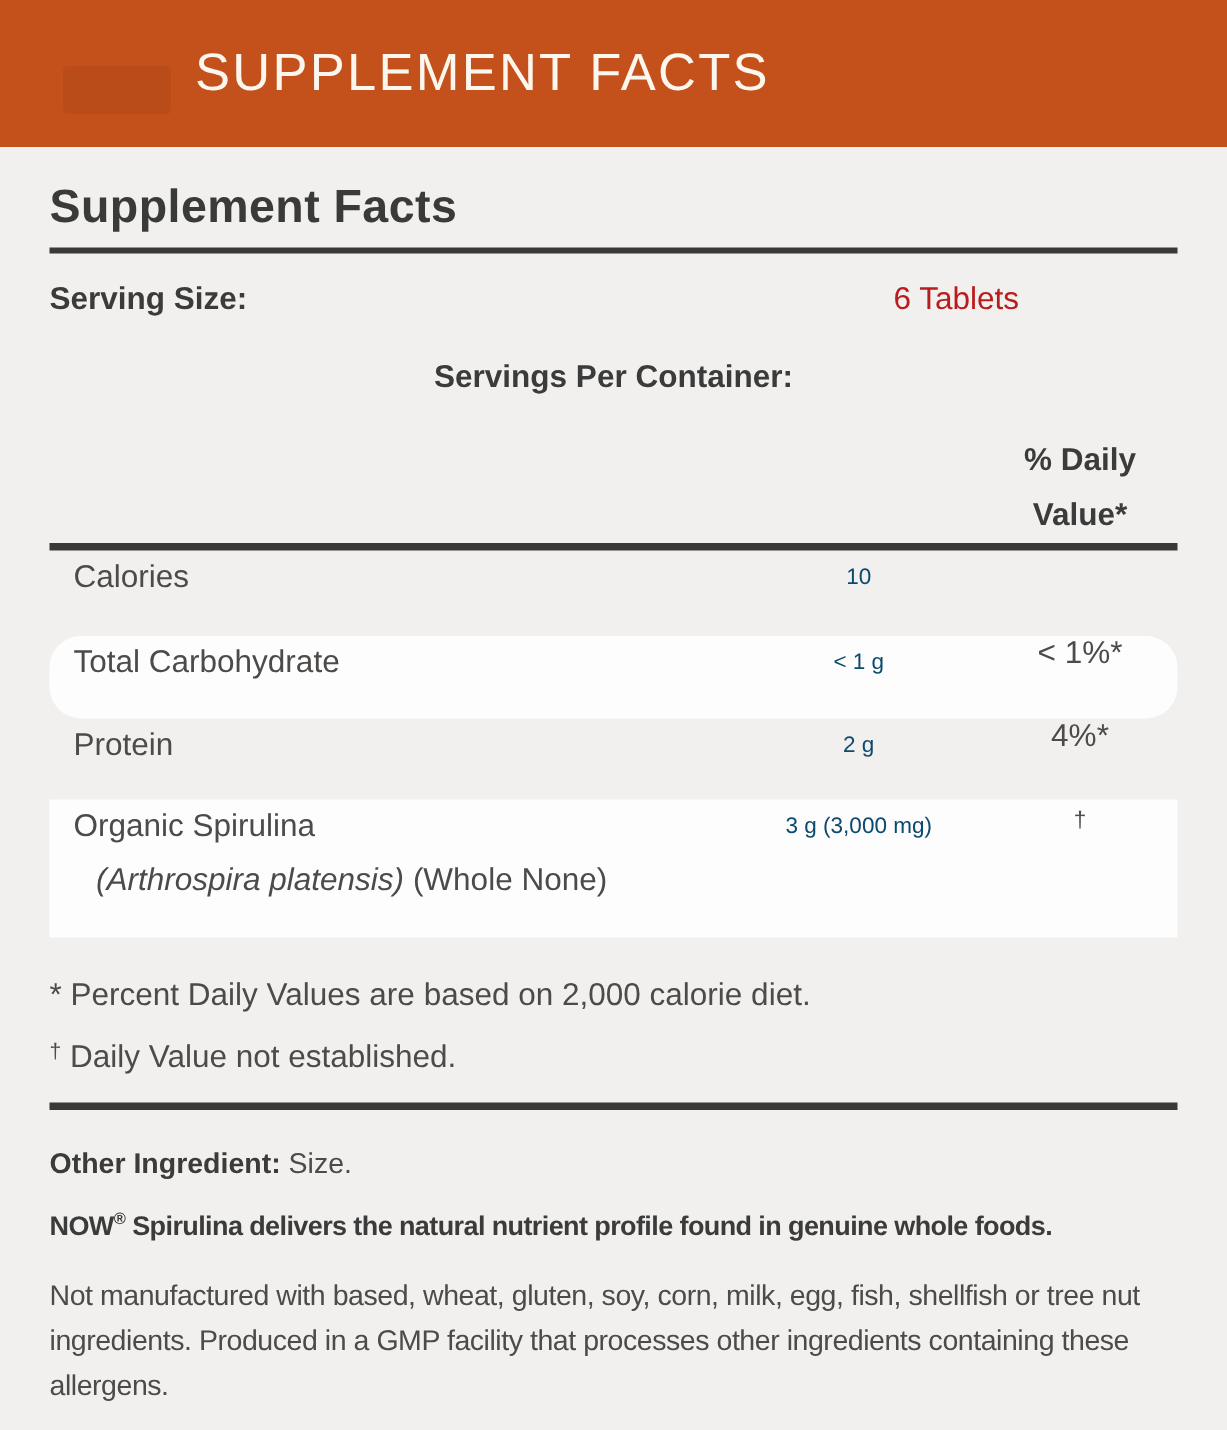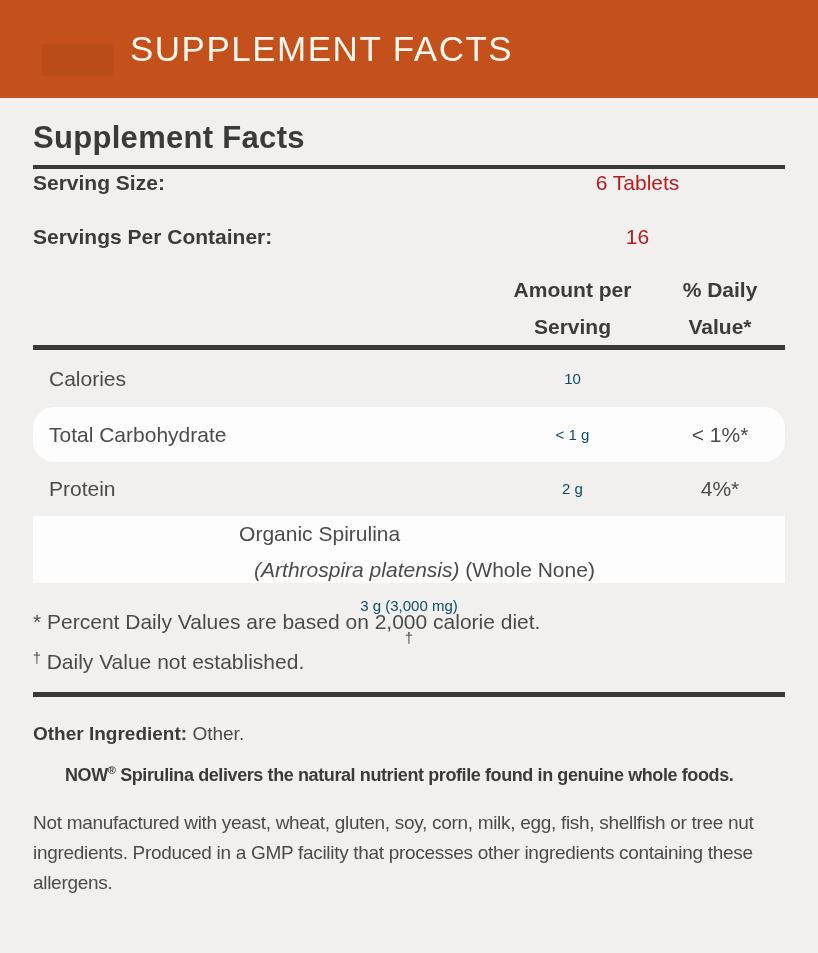--- a/index.html
+++ b/index.html
@@ -46,22 +46,22 @@
   }
   .rule { background: #3A3938; }
   .rule-thin  { height: 4px; margin-top: 9px; }
   .rule-thick { height: 5px; }
 
   .serving-row {
     display: flex;
     align-items: center;
     height: 28px;
   }
-  .serving-row.first  { }
-  .serving-row.second { margin-top: 26px; }
+  .serving-row.first  { margin-top: 17px; }
+  .serving-row.second { margin-top: 26px; flex-direction: column; }
   .serving-label {
     flex: 1;
     font-size: 21px;
     font-weight: 600;
     color: #3B3B3B;
   }
   .serving-value {
     width: 295px;
     text-align: center;
     font-size: 21px;
@@ -79,27 +79,27 @@
     color: #3B3B3B;
     text-align: center;
     line-height: 37px;
   }
   .col-amount { width: 165px; }
   .col-dv     { width: 130px; }
 
   
   .n-row {
     display: flex;
-    align-items: center;
+    align-items: flex-start;
   }
   .n-row.band { background: #FDFDFD; }
   .row-calories { height: 57px; }
   .row-carb     { height: 55px; border-radius: 21px; }
   .row-protein  { height: 54px; }
-  .row-spir     { height: 67px; flex-direction: column; }
+  .row-spir     { height: 92px; }
 
   .n-name {
     flex: 1;
     padding-left: 16px;
     font-size: 21px;
     color: #4C4B49;
     line-height: 36px;
   }
   .n-name .sub-line { padding-left: 15px; }
   .n-name .latin { font-style: italic; }
@@ -138,21 +138,20 @@
     line-height: 26px;
   }
   .other-ing .lbl { font-weight: 700; color: #3B3B3B; }
   .brand-line {
     margin-top: 10px;
     font-size: 18px;
     line-height: 26px;
     font-weight: 700;
     letter-spacing: -0.4px;
     color: #3B3B3B;
-    margin-left: 32px;
   }
   .brand-line sup { font-size: 11px; }
   .allergen {
     margin-top: 20px;
     font-size: 19px;
     line-height: 30px;
     letter-spacing: -0.3px;
     color: #4C4B49;
     max-width: 752px;
   }
@@ -170,26 +169,24 @@
   <h1 class="panel-heading">Supplement Facts</h1>
   <div class="rule rule-thin"></div>
 
   <div class="serving-row first">
     <span class="serving-label">Serving Size:</span>
     <span class="serving-value">6 Tablets</span>
   </div>
 
   <div class="serving-row second">
     <span class="serving-label">Servings Per Container:</span>
-    <span class="serving-value">16</span>
   </div>
 
   <div class="col-headers">
     <span class="col-spacer"></span>
-    <span class="col-head col-amount">Amount per Serving</span>
     <span class="col-head col-dv">% Daily Value*</span>
   </div>
 
   <div class="rule rule-thick"></div>
 
   <div class="nutrient-table">
 
     <div class="n-row row-calories">
       <div class="n-name">Calories</div>
       <div class="n-amount"><span>10</span></div>
@@ -230,20 +227,20 @@
     <p class="footnote">
       <span class="fn-sup">†</span>
       <span>Daily Value not established.</span>
     </p>
   </div>
 
   <div class="rule rule-thick rule-bottom"></div>
 
   <p class="other-ing">
     <span class="lbl">Other Ingredient:</span>
-    <span>Other.</span>
+    <span>Size.</span>
   </p>
 
   <p class="brand-line"><span>NOW</span><sup>®</sup> <span>Spirulina delivers the natural nutrient profile found in genuine whole foods.</span></p>
 
-  <p class="allergen">Not manufactured with yeast, wheat, gluten, soy, corn, milk, egg, fish, shellfish or tree nut ingredients. Produced in a GMP facility that processes other ingredients containing these allergens.</p>
+  <p class="allergen">Not manufactured with based, wheat, gluten, soy, corn, milk, egg, fish, shellfish or tree nut ingredients. Produced in a GMP facility that processes other ingredients containing these allergens.</p>
 
 </main>
 
 </body></html>

